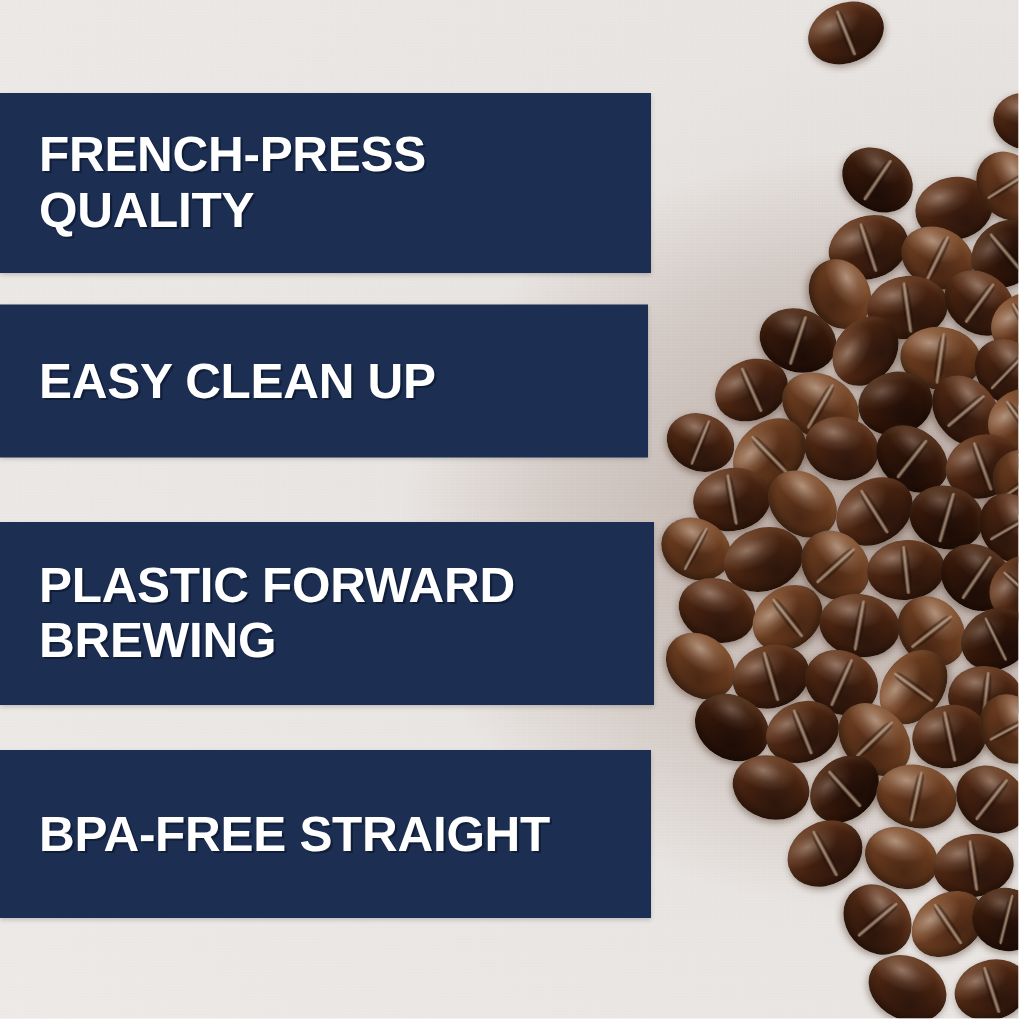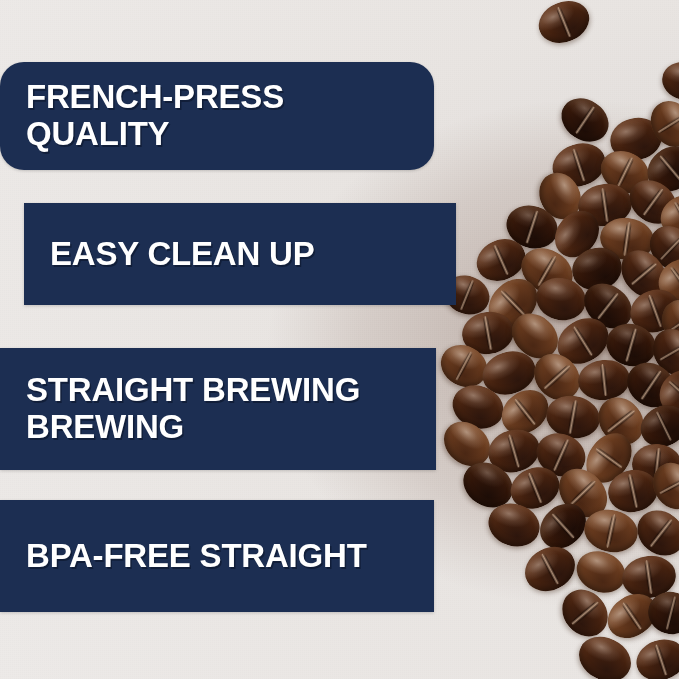--- a/index.html
+++ b/index.html
@@ -167,29 +167,29 @@
       <div class="bean pale nocrease" style="left: 576px; top: 552px; width: 50px; height: 40px; transform: rotate(22deg);"></div>
       <div class="bean " style="left: 622px; top: 556px; width: 54px; height: 42px; transform: rotate(-8deg);"></div>
       <div class="bean " style="left: 560px; top: 592px; width: 50px; height: 42px; transform: rotate(50deg);"></div>
       <div class="bean pale" style="left: 606px; top: 596px; width: 52px; height: 40px; transform: rotate(-34deg);"></div>
       <div class="bean dark" style="left: 648px; top: 592px; width: 46px; height: 42px; transform: rotate(14deg);"></div>
       <div class="bean nocrease" style="left: 578px; top: 638px; width: 54px; height: 42px; transform: rotate(26deg);"></div>
       <div class="bean " style="left: 636px; top: 640px; width: 50px; height: 40px; transform: rotate(-18deg);"></div>
     </div>
 
   <div id="bar-field">
-      <div class="bar" style="left: 0px; top: 62px; width: 434px; height: 108px; border-radius: 24px;">
+      <div class="bar" style="left: 0px; top: 62px; width: 434px; height: 120px;">
         <div class="bar-text">FRENCH-PRESS
 QUALITY</div>
       </div>
-      <div class="bar" style="left: 0px; top: 203px; width: 432px; height: 102px; margin-left: 24px;">
+      <div class="bar" style="left: 0px; top: 203px; width: 432px; height: 102px;">
         <div class="bar-text">EASY CLEAN UP</div>
       </div>
       <div class="bar" style="left: 0px; top: 348px; width: 436px; height: 122px;">
-        <div class="bar-text">STRAIGHT BREWING
+        <div class="bar-text">PLASTIC FORWARD
 BREWING</div>
       </div>
       <div class="bar" style="left: 0px; top: 500px; width: 434px; height: 112px;">
         <div class="bar-text">BPA-FREE STRAIGHT</div>
       </div>
     </div>
 
 </div>
 
 </body></html>

